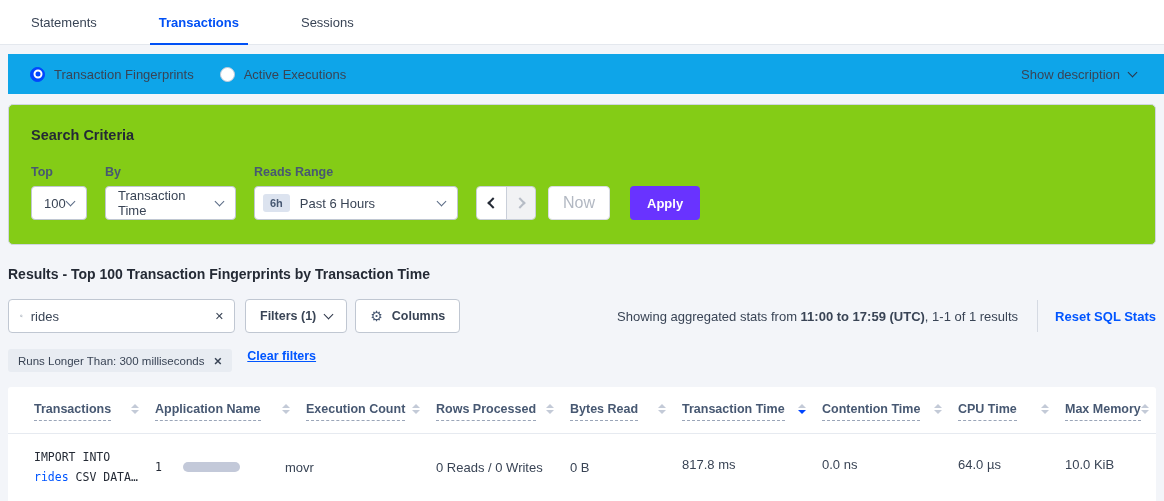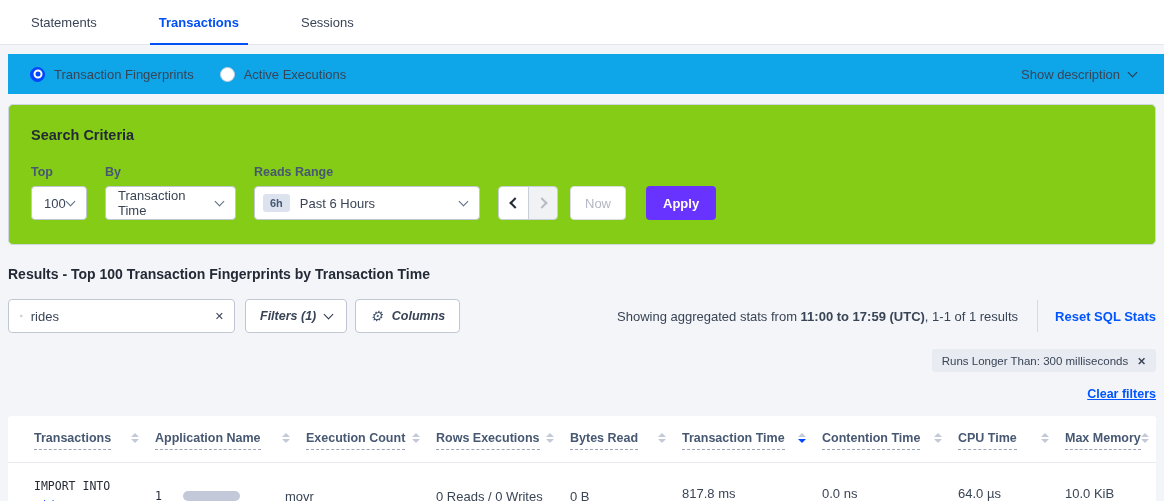--- a/index.html
+++ b/index.html
@@ -27,48 +27,48 @@
   
   .criteria-card { background:#84cc16; border:1px solid #cfd6e0; border-radius:5px; margin:10px 8px 0 8px; padding:22px 22px 24px 22px; }
   .criteria-title { font-size:14.5px; font-weight:bold; color:#242a35; margin-bottom:22px; }
   .criteria-row { display:flex; align-items:flex-end; gap:18px; }
   .field { display:flex; flex-direction:column; gap:7px; }
   .field-label { font-size:12.5px; font-weight:bold; color:#475872; }
   .select { height:34px; border:1px solid #c0c7d2; border-radius:4px; background:#fff; display:flex; align-items:center; padding:0 12px; font-size:13px; color:#394455; cursor:pointer; }
   .select .chev { margin-left:auto; }
   .sel-top { width:56px; }
   .sel-by { width:131px; }
-  .sel-range { width:226px; padding-left:8px;text-align:center; }
+  .sel-range { width:204px; padding-left:8px;text-align:center; }
   .range-badge { background:#dce3ef; color:#475872; font-size:11px; font-weight:bold; border-radius:3px; padding:3px 7px; margin-right:10px; }
   .pager { display:flex; border:1px solid #c9cfd9; border-radius:4px; overflow:hidden; height:34px; }
   .pager-btn { width:29px; display:flex; align-items:center; justify-content:center; background:#fff; cursor:pointer; }
   .pager-btn + .pager-btn { border-left:1px solid #c9cfd9; }
   .pager-btn.disabled { background:#f1f2f4; cursor:default; }
   .chev-left { width:8px; height:8px; border-left:2px solid #242a35; border-bottom:2px solid #242a35; transform:rotate(45deg); margin-left:3px; }
   .chev-right { width:8px; height:8px; border-right:2px solid #b6bcc6; border-top:2px solid #b6bcc6; transform:rotate(45deg); margin-right:3px; }
-  .now-btn { height:34px; padding:0 14px; border:1px solid #d9dce3; border-radius:4px; background:#fff; font-size:13px; color:#b2b8c2; display:flex; align-items:center; cursor:default; margin-left:-6px; }
+  .now-btn { height:34px; padding:0 14px; border:1px solid #d9dce3; border-radius:4px; background:#fff; font-size:16px; color:#b2b8c2; display:flex; align-items:center; cursor:default; margin-left:-6px; }
   .apply-btn { height:34px; padding:0 17px; border:none; border-radius:4px; background:#6933ff; color:#fff; font-size:13px; font-weight:bold; display:flex; align-items:center; cursor:pointer; margin-left:2px; font-family:"Liberation Sans", sans-serif; }
 
   
   .results { padding:0 8px; }
   .results-heading { font-size:14px; font-weight:bold; color:#242a35; margin:21px 0 0 0; }
   .controls-row { display:flex; align-items:center; margin-top:17px; }
   .search-box { width:227px; height:34px; border:1px solid #c0c7d2; border-radius:4px; background:#fff; display:flex; align-items:center; padding:0 10px 0 11px; gap:8px; }
   .search-box input { border:none; outline:none; flex:1; font-size:13px; color:#394455; font-family:"Liberation Sans", sans-serif; background:transparent; }
   .clear-x { font-size:11px; color:#394455; cursor:pointer; }
-  .btn { height:34px; border:1px solid #c0c7d2; border-radius:4px; background:#fff; display:flex; align-items:center; gap:9px; font-size:12.5px; font-weight:bold; color:#394455; padding:0 14px; cursor:pointer;font-style:italic; }
+  .btn { height:34px; border:1px solid #c0c7d2; border-radius:4px; background:#fff; display:flex; align-items:center; gap:9px; font-size:12.5px; font-weight:bold; color:#394455; padding:0 14px; cursor:pointer; }
   .filters-btn { margin-left:10px; }
   .columns-btn { margin-left:8px; }
   .gear { font-size:14px; color:#475872; font-weight:normal; }
   .stats-area { margin-left:auto; display:flex; align-items:center; font-size:13px; color:#394455; }
   .stats-area b { font-weight:bold; }
   .stats-divider { width:1px; height:32px; background:#d5dae3; margin:0 17px 0 19px; }
   .link { color:#0055ff; font-weight:bold; font-size:13px; cursor:pointer; text-decoration:none; }
 
-  .chip-row { display:flex; align-items:flex-end; margin-top:16px; gap:15px;flex-direction:column; }
+  .chip-row { display:flex; align-items:flex-start; margin-top:16px; gap:15px; }
   .chip { background:#e8ecf2; border-radius:3px; height:23px; display:flex; align-items:center; gap:9px; padding:0 10px; font-size:11.5px; color:#394455; }
   .chip-x { font-size:10.5px; color:#394455; cursor:pointer; font-weight:bold; }
   .clear-filters { font-size:12.5px;text-decoration:underline; }
 
   
   .table-card { background:#fff; margin:15px 8px 0 8px; border-radius:3px; padding-bottom:12px; }
   .t-row { display:flex; }
   .t-header { border-bottom:1px solid #e6eaf0; padding:15px 0 0 0; }
   .th { display:flex; align-items:flex-start; justify-content:space-between; padding-right:16px; padding-bottom:12px; cursor:pointer; }
   .th-label { font-size:12.5px; font-weight:bold; color:#475872; border-bottom:1px dashed #9aa5b8; padding-bottom:4px; white-space:nowrap; }
@@ -212,21 +212,21 @@
         </span>
       </div>
       <div class="th col1">
         <span class="th-label">Execution Count</span>
         <span class="sort-icon">
           <span class="tri tri-up"></span>
           <span class="tri tri-down"></span>
         </span>
       </div>
       <div class="th col3">
-        <span class="th-label">Rows Executions</span>
+        <span class="th-label">Rows Processed</span>
         <span class="sort-icon">
           <span class="tri tri-up"></span>
           <span class="tri tri-down"></span>
         </span>
       </div>
       <div class="th col4">
         <span class="th-label">Bytes Read</span>
         <span class="sort-icon">
           <span class="tri tri-up"></span>
           <span class="tri tri-down"></span>

